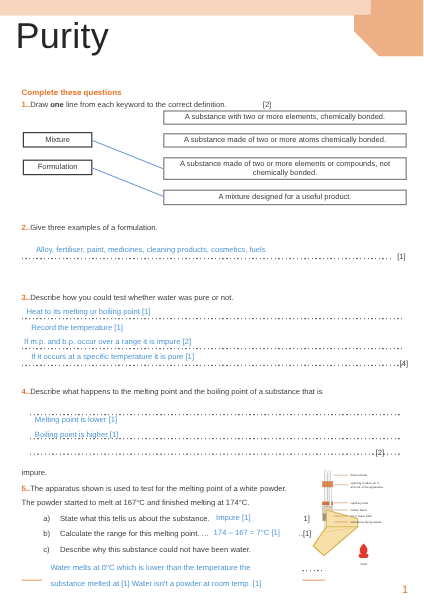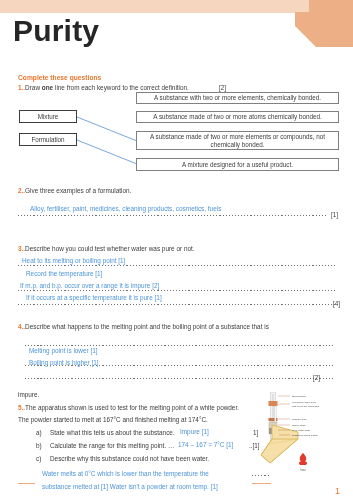--- a/index.html
+++ b/index.html
@@ -13,21 +13,21 @@
   }
   .slide{position:absolute;inset:0;width:353px;height:500px;overflow:hidden;background:#fff;}
 
   
   .topbar{position:absolute;left:0;top:0;width:309px;height:13px;background:#F6D6BF;}
   .corner{position:absolute;right:0;top:0;width:64px;height:47px;}
   .corner svg{display:block;}
 
   .title{
     position:absolute;left:13px;top:14px;
-    font-size:30px;line-height:34px;font-weight:700;color:#262626;
+    font-size:30px;line-height:34px;font-weight:400;color:#262626;
     letter-spacing:.2px;
   }
 
   
   .q{position:absolute;font-size:6.4px;line-height:8px;color:#3c3c3c;white-space:nowrap;}
   .qnum{color:#E8762C;font-weight:bold;}
   .bld{font-weight:bold;color:#3c3c3c;}
   .hdr{position:absolute;font-size:6.6px;font-weight:bold;color:#E8762C;letter-spacing:.05px;}
   .marks{position:absolute;font-size:6.3px;color:#3c3c3c;}
 

